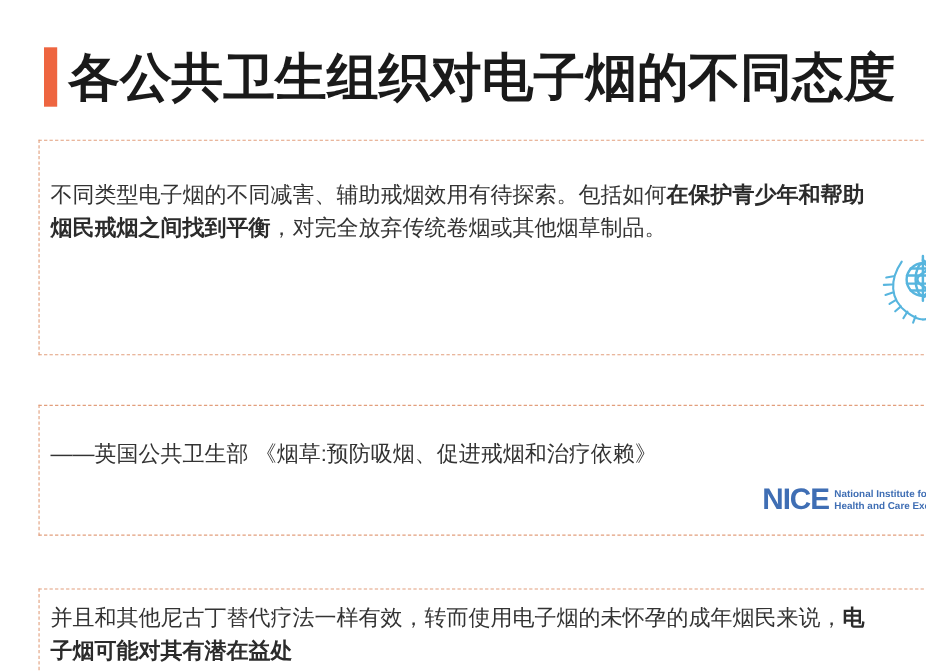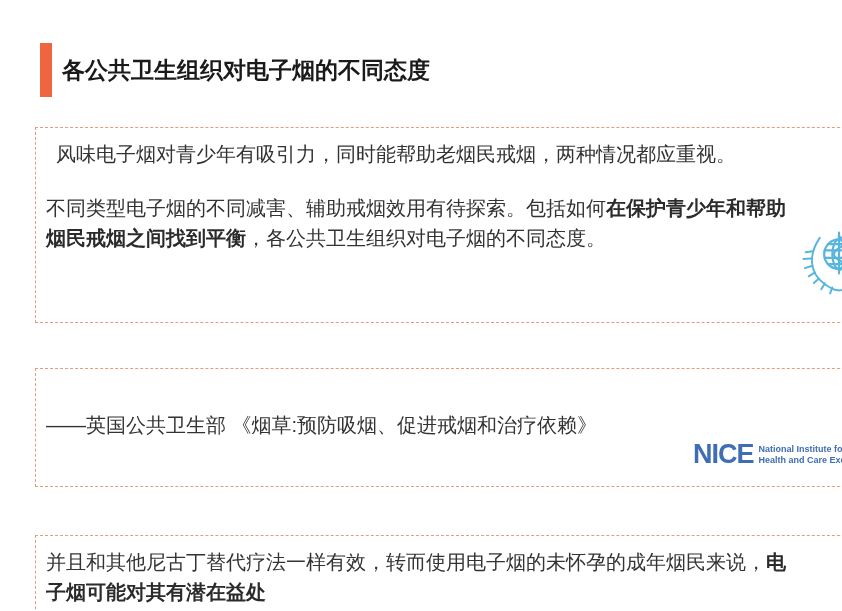--- a/index.html
+++ b/index.html
@@ -21,21 +21,21 @@
     height: 54px;
   }
   .title-bar {
     width: 12px;
     height: 54px;
     flex: none;
     background: var(--accent-orange, #ee6540);
   }
   h1.page-title {
     margin: 0 0 0 10px;
-    font-size: 23px;
+    font-size: 47px;
     line-height: 54px;
     font-weight: 700;
     color: #1a1a1a;
     white-space: nowrap;
   }
 
   
   .quote-box {
     position: relative;
     box-sizing: border-box;
@@ -47,21 +47,21 @@
     line-height: 30px;
     color: #333333;
   }
   .qb1 { margin-top: 30px; height: 196px; }
   .qb2 { margin-top: 45px; height: 119px; }
   .qb3 { margin-top: 48px; height: 120px; }
 
   p.q { margin: 0; }
   p.q.p2 { margin-top: 24px; }
   p.attr { margin: 26px 0 0 0; }
-  .qb2 p.attr { margin-top: 30px; }
+  .qb2 p.attr { margin-top: 18px; }
   .indent { text-indent: 10px; }
   .b { font-weight: 700; color: #2b2b2b; }
 
   
   .who-logo {
     position: absolute;
     left: 766px;
     top: 98px;
     width: 74px;
     height: 77px;
@@ -95,22 +95,21 @@
 <body>
 
 <div class="page">
 
   <header class="title-row">
     <span class="title-bar"></span>
     <h1 class="page-title">各公共卫生组织对电子烟的不同态度</h1>
   </header>
 
   <section class="quote-box qb1">
-    <p class="q indent"><span class="seg">风味电子烟对青少年有吸引力，同时能帮助老烟民戒烟，两种情况都应重视。</span></p>
-    <p class="q p2"><span class="seg">不同类型电子烟的不同减害、辅助戒烟效用有待探索。包括如何</span><span class="seg b">在保护青少年和帮助烟民戒烟之间找到平衡</span><span class="seg">，各公共卫生组织对电子烟的不同态度。</span></p>
+    <p class="q p2"><span class="seg">不同类型电子烟的不同减害、辅助戒烟效用有待探索。包括如何</span><span class="seg b">在保护青少年和帮助烟民戒烟之间找到平衡</span><span class="seg">，对完全放弃传统卷烟或其他烟草制品。</span></p>
 
     <div class="who-logo">
       <svg viewBox="0 0 100 104" width="74" height="77" aria-hidden="true">
         <g fill="none" stroke="#57b5de" stroke-width="3" stroke-linecap="round">
           <circle cx="50" cy="38" r="20"></circle>
           <ellipse cx="50" cy="38" rx="9" ry="20"></ellipse>
           <path d="M30.5,33 h39"></path>
           <path d="M30.5,43 h39"></path>
           <path d="M35,24.5 h30"></path>
           <path d="M35,51.5 h30"></path>

